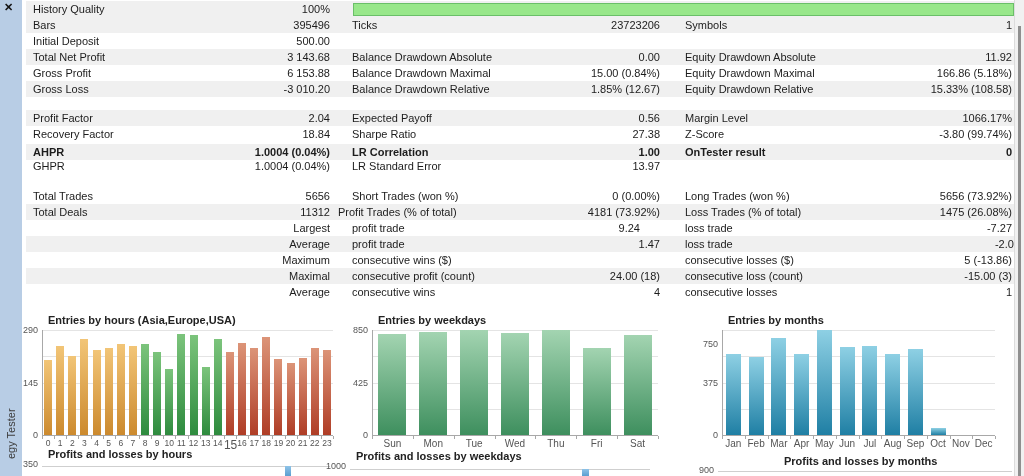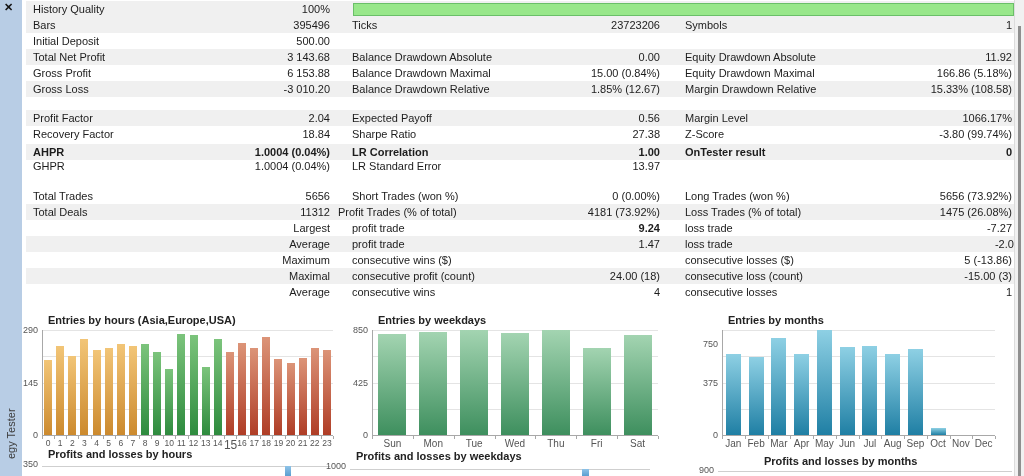--- a/index.html
+++ b/index.html
@@ -71,21 +71,21 @@
         <div class="cell lbl" style="left: 326px; width: 240px;">Balance Drawdown Maximal</div>
         <div class="cell val" style="left: 424px; width: 210px;">15.00 (0.84%)</div>
         <div class="cell lbl" style="left: 659px; width: 240px;">Equity Drawdown Maximal</div>
         <div class="cell val" style="left: 764px; width: 222px;">166.86 (5.18%)</div>
       </div>
       <div class="srow shaded" style="top: 81px;">
         <div class="cell lbl" style="left: 7px; width: 250px;">Gross Loss</div>
         <div class="cell val" style="left: 114px; width: 190px;">-3 010.20</div>
         <div class="cell lbl" style="left: 326px; width: 240px;">Balance Drawdown Relative</div>
         <div class="cell val" style="left: 424px; width: 210px;">1.85% (12.67)</div>
-        <div class="cell lbl" style="left: 659px; width: 240px;">Margin Drawdown Relative</div>
+        <div class="cell lbl" style="left: 659px; width: 240px;">Equity Drawdown Relative</div>
         <div class="cell val" style="left: 764px; width: 222px;">15.33% (108.58)</div>
       </div>
       <div class="srow shaded" style="top: 110px;">
         <div class="cell lbl" style="left: 7px; width: 250px;">Profit Factor</div>
         <div class="cell val" style="left: 114px; width: 190px;">2.04</div>
         <div class="cell lbl" style="left: 326px; width: 240px;">Expected Payoff</div>
         <div class="cell val" style="left: 424px; width: 210px;">0.56</div>
         <div class="cell lbl" style="left: 659px; width: 240px;">Margin Level</div>
         <div class="cell val" style="left: 764px; width: 222px;">1066.17%</div>
       </div>
@@ -123,21 +123,21 @@
         <div class="cell lbl" style="left: 7px; width: 250px;">Total Deals</div>
         <div class="cell val" style="left: 114px; width: 190px;">11312</div>
         <div class="cell lbl" style="left: 312px; width: 240px;">Profit Trades (% of total)</div>
         <div class="cell val" style="left: 424px; width: 210px;">4181 (73.92%)</div>
         <div class="cell lbl" style="left: 659px; width: 240px;">Loss Trades (% of total)</div>
         <div class="cell val" style="left: 764px; width: 222px;">1475 (26.08%)</div>
       </div>
       <div class="srow" style="top: 220px;">
         <div class="cell val" style="left: 114px; width: 190px;">Largest</div>
         <div class="cell lbl" style="left: 326px; width: 240px;">profit trade</div>
-        <div class="cell val" style="left: 424px; width: 210px; font-weight: bold;">9.24</div>
+        <div class="cell val" style="left: 404px; width: 210px;">9.24</div>
         <div class="cell lbl" style="left: 659px; width: 240px;">loss trade</div>
         <div class="cell val" style="left: 764px; width: 222px;">-7.27</div>
       </div>
       <div class="srow shaded" style="top: 236px;">
         <div class="cell val" style="left: 114px; width: 190px;">Average</div>
         <div class="cell lbl" style="left: 326px; width: 240px;">profit trade</div>
         <div class="cell val" style="left: 424px; width: 210px;">1.47</div>
         <div class="cell lbl" style="left: 659px; width: 240px;">loss trade</div>
         <div class="cell val" style="left: 772px; width: 222px; text-align: right;">-2.04</div>
       </div>
@@ -324,21 +324,21 @@
       <div class="xtick" style="left: 949.5px; top: 438px; width: 22.75px; font-size: 10px; position: absolute;">Nov</div>
       <div class="xtick" style="left: 972.25px; top: 438px; width: 22.75px; font-size: 10px; position: absolute;">Dec</div>
       <div class="ctitle" style="left: 48px; top: 448px; position: absolute;">Profits and losses by hours</div>
       <div class="ytick" style="left: 4px; top: 459px; position: absolute;">350</div>
       <div class="grid" style="left: 42px; top: 466px; width: 288px; position: absolute; background: rgb(207, 207, 207);"></div>
       <div class="bar" style="left: 285px; top: 466px; width: 6px; height: 10px; position: absolute; background: linear-gradient(rgb(143, 195, 232), rgb(91, 159, 208));"></div>
       <div class="ctitle" style="left: 356px; top: 450px; position: absolute;">Profits and losses by weekdays</div>
       <div class="ytick" style="left: 312px; top: 461px; position: absolute;">1000</div>
       <div class="grid" style="left: 350px; top: 469px; width: 300px; position: absolute; background: rgb(207, 207, 207);"></div>
       <div class="bar" style="left: 582.214px; top: 469px; width: 7px; height: 7px; position: absolute; background: linear-gradient(rgb(143, 195, 232), rgb(91, 159, 208));"></div>
-      <div class="ctitle" style="left: 724px; top: 455px; position: absolute; padding-left: 40px;">Profits and losses by months</div>
+      <div class="ctitle" style="left: 744px; top: 455px; position: absolute; padding-left: 40px;">Profits and losses by months</div>
       <div class="ytick" style="left: 680px; top: 465px; position: absolute;">900</div>
       <div class="grid" style="left: 718px; top: 471px; width: 294px; position: absolute; background: rgb(207, 207, 207);"></div>
     </div>
 
   <div class="sb-track">
     <div class="sb-thumb" style="position:absolute;left:3px;top:26px;width:3px;height:450px;background:#8f8f8f;"></div>
   </div>
 </div>
 
 </body></html>

